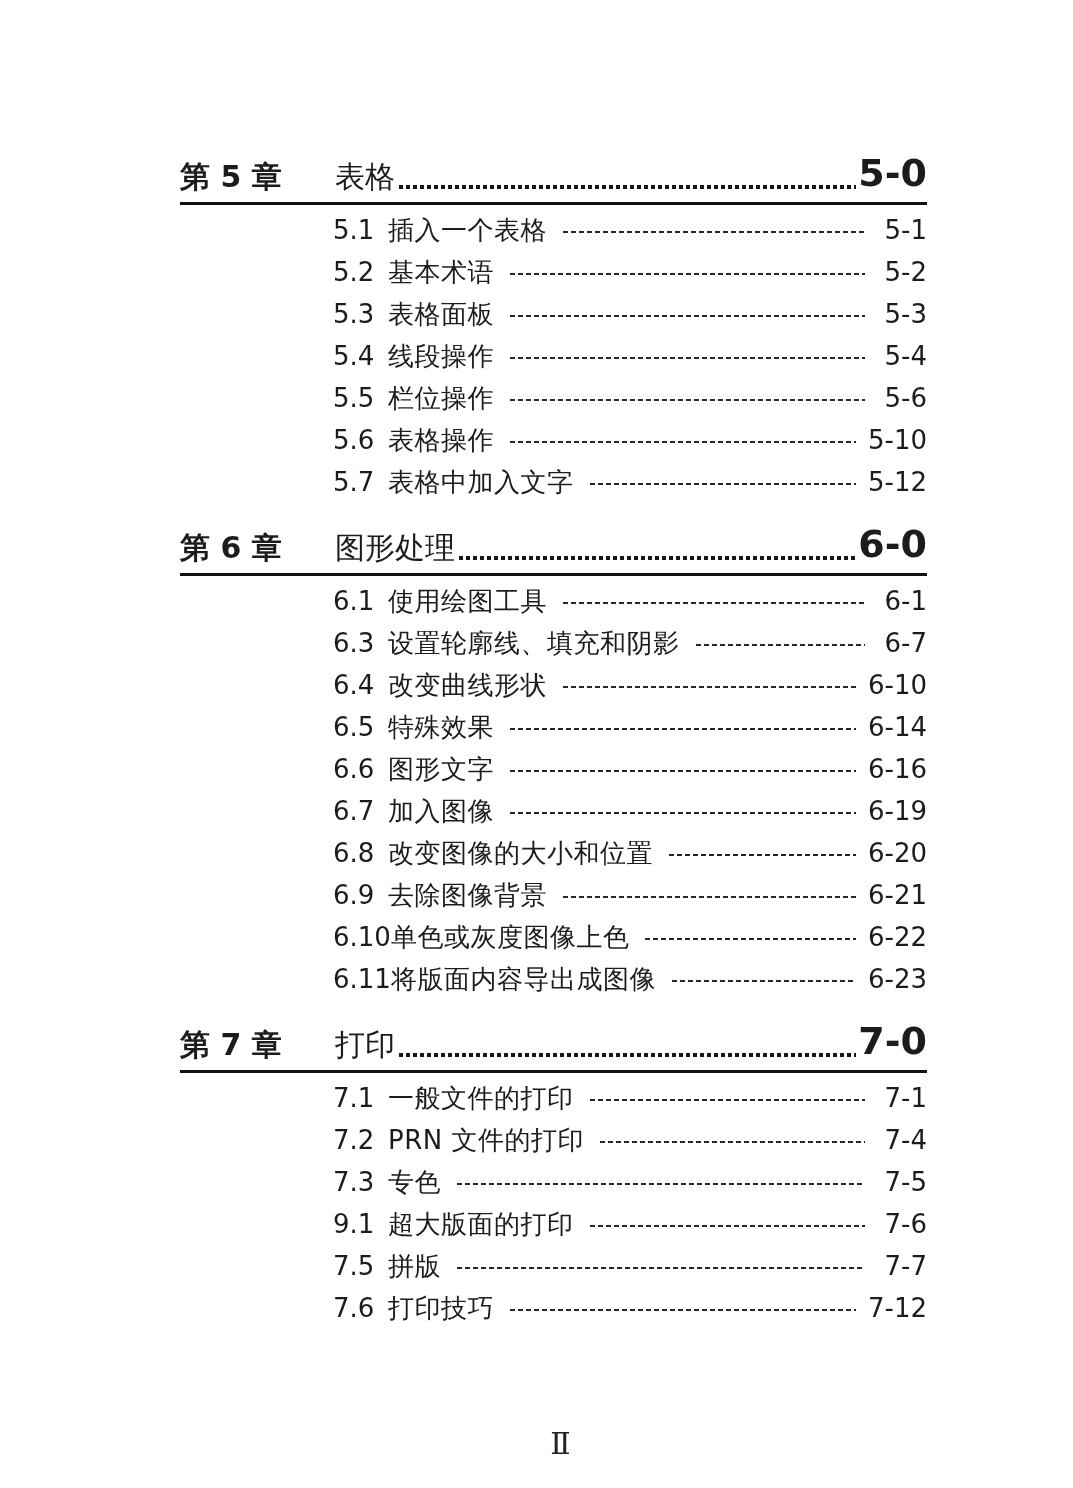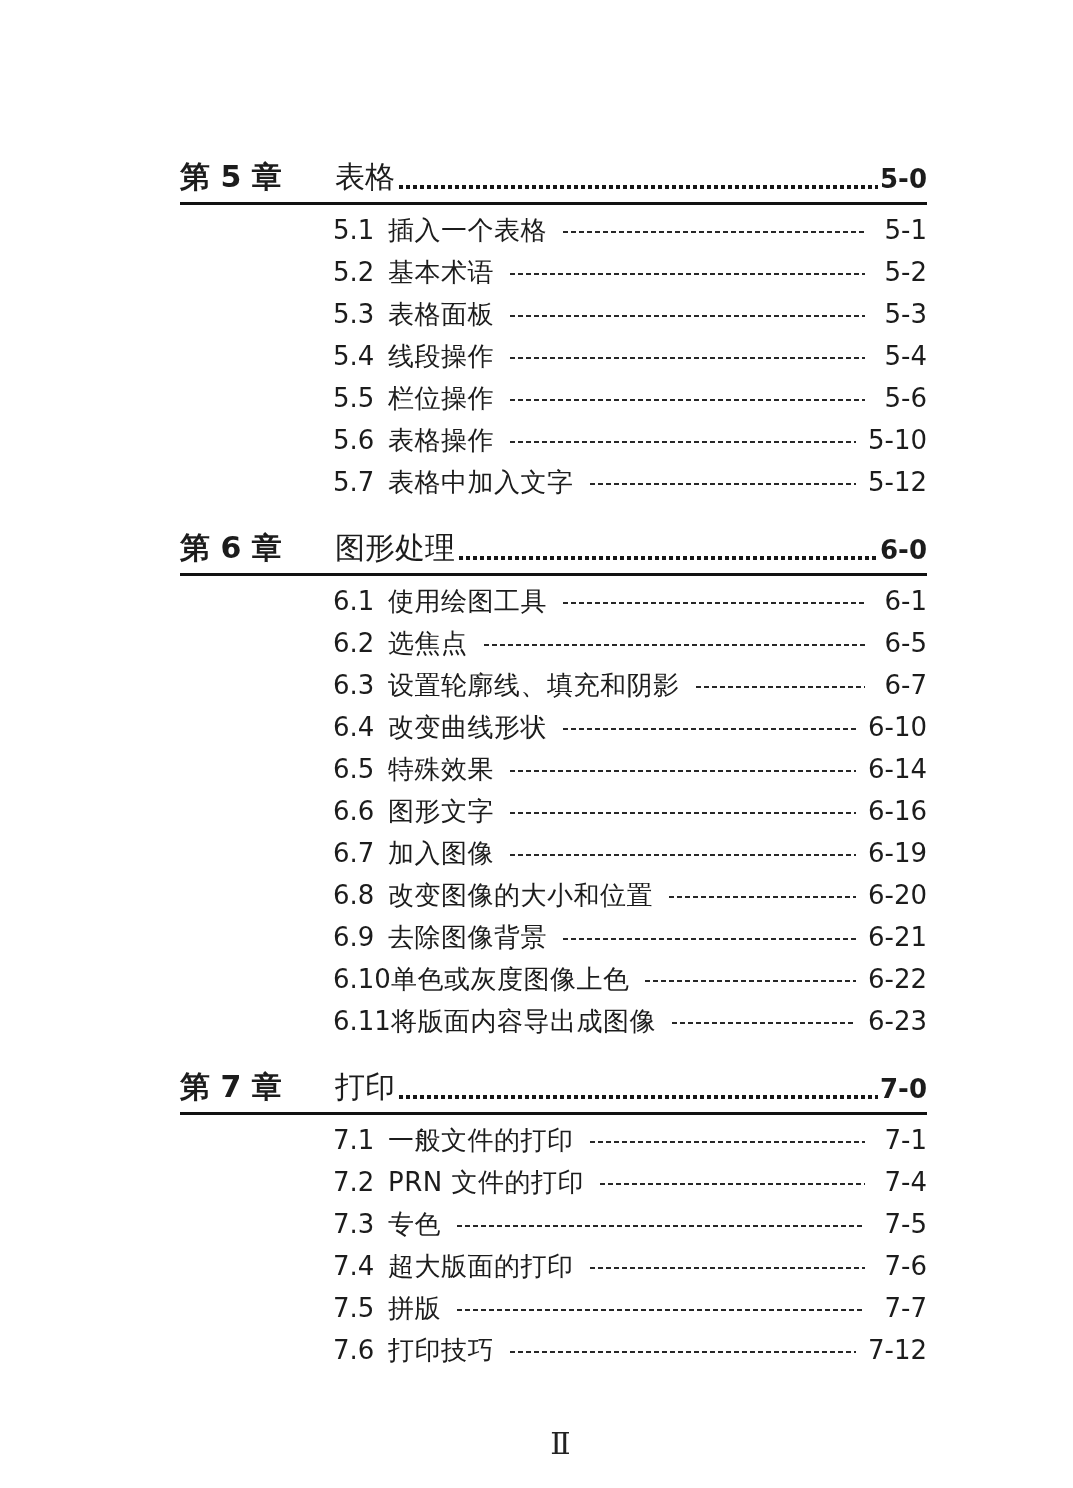--- a/index.html
+++ b/index.html
@@ -42,21 +42,21 @@
     white-space: nowrap;
   }
   .ch-leader {
     flex: 1 1 auto;
     height: 4px;
     margin: 0 2px 3px 4px;
     background-image: repeating-linear-gradient(to right, #161616 0px, #161616 4px, transparent 4px, transparent 7px);
   }
   .ch-page {
     flex: 0 0 auto;
-    font-size: 26px;
+    font-size: 38px;
     font-weight: bold;
     line-height: 1;
     white-space: nowrap;
   }
   .ch-rule {
     margin-top: 10px;
     height: 3px;
     background: #111111;
   }
 
@@ -179,26 +179,20 @@
     </div>
     <div class="ch-rule"></div>
     <div class="sections">
   <div class="s-row">
     <span class="s-num">6.1</span>
     <span class="s-title">使用绘图工具</span>
     <span class="s-leader"></span>
     <span class="s-page">6-1</span>
   </div>
 
-  <div class="s-row">
-    <span class="s-num">6.2</span>
-    <span class="s-title">选焦点</span>
-    <span class="s-leader"></span>
-    <span class="s-page">6-5</span>
-  </div>
 
   <div class="s-row">
     <span class="s-num">6.3</span>
     <span class="s-title">设置轮廓线、填充和阴影</span>
     <span class="s-leader"></span>
     <span class="s-page">6-7</span>
   </div>
 
   <div class="s-row">
     <span class="s-num">6.4</span>
@@ -282,21 +276,21 @@
   </div>
 
   <div class="s-row">
     <span class="s-num">7.3</span>
     <span class="s-title">专色</span>
     <span class="s-leader"></span>
     <span class="s-page">7-5</span>
   </div>
 
   <div class="s-row">
-    <span class="s-num">7.4</span>
+    <span class="s-num">9.1</span>
     <span class="s-title">超大版面的打印</span>
     <span class="s-leader"></span>
     <span class="s-page">7-6</span>
   </div>
 
   <div class="s-row">
     <span class="s-num">7.5</span>
     <span class="s-title">拼版</span>
     <span class="s-leader"></span>
     <span class="s-page">7-7</span>

